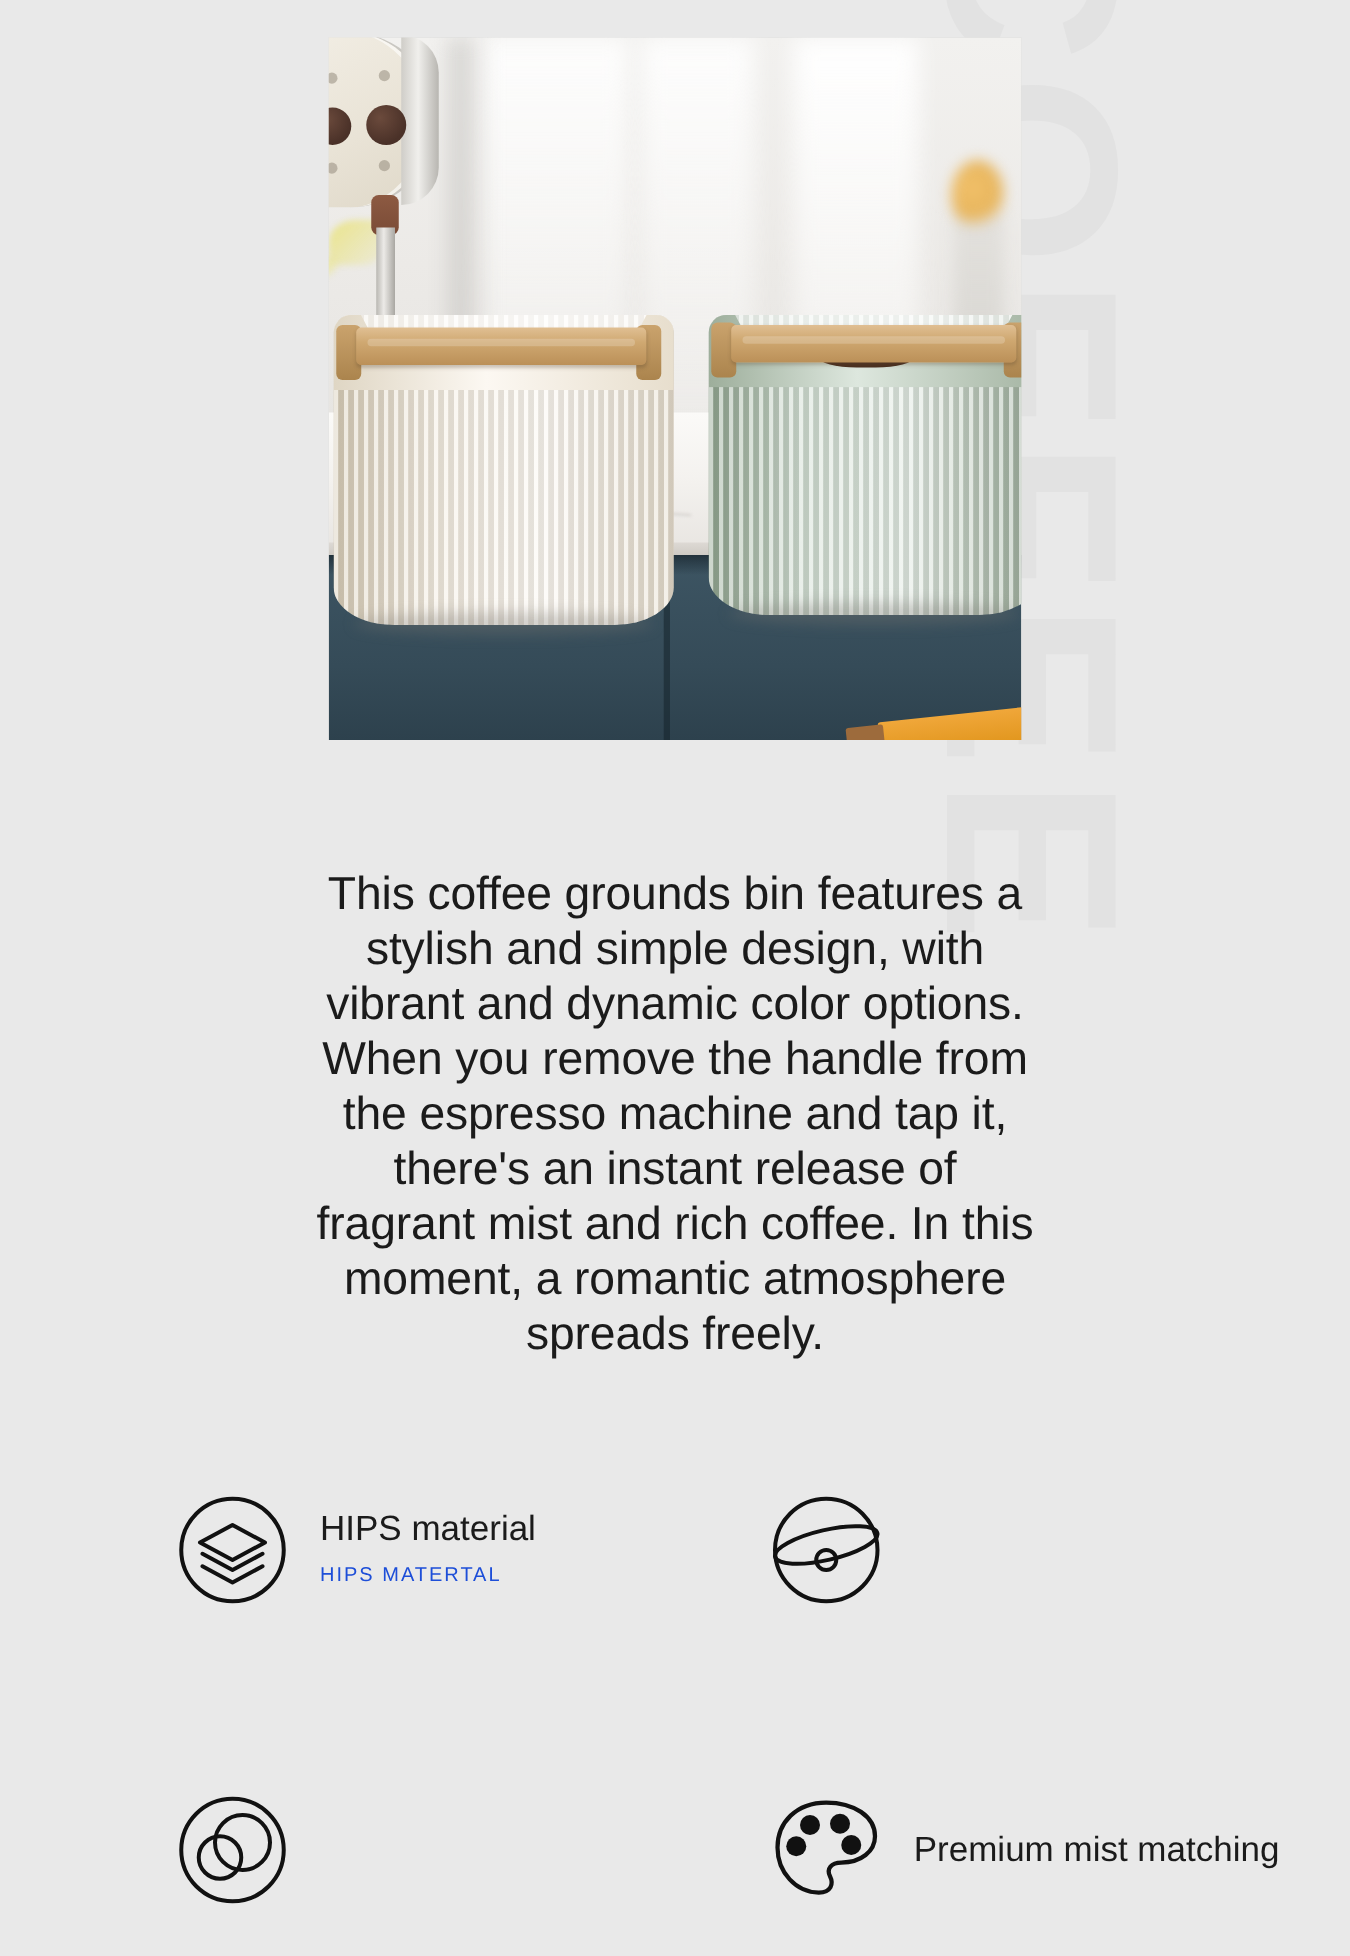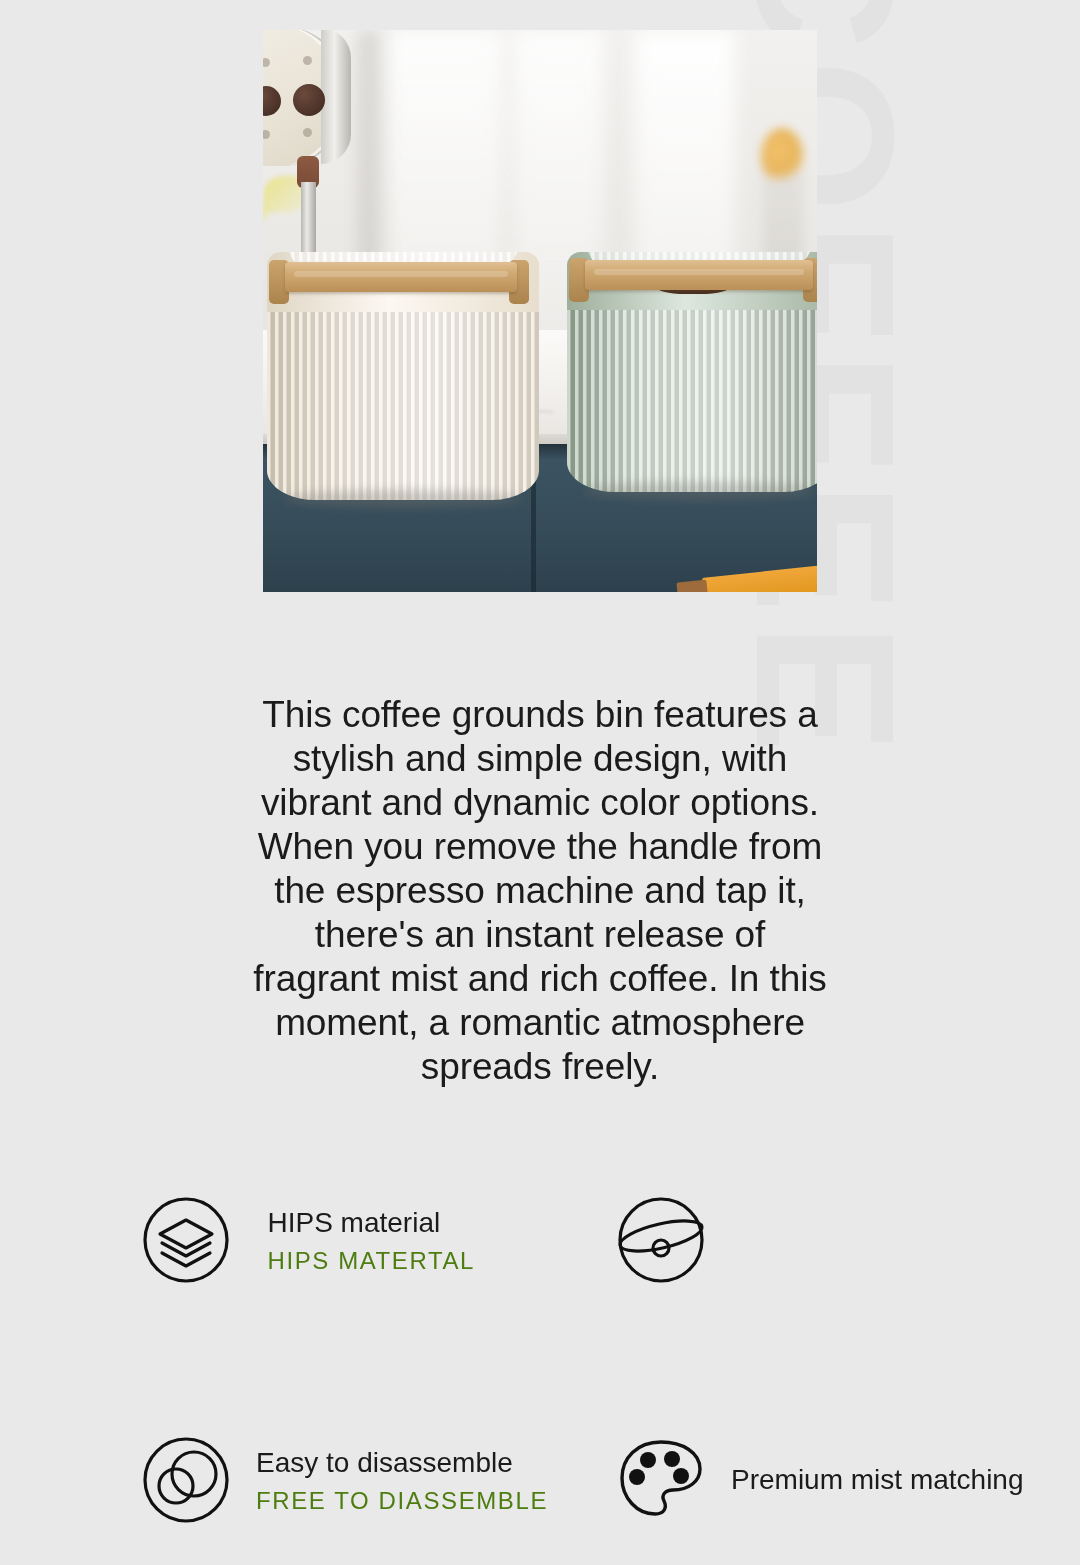--- a/index.html
+++ b/index.html
@@ -384,21 +384,21 @@
   .feature-row {
     display: flex;
   }
   .feature-row + .feature-row { margin-top: 152px; }
 
   .feature {
     display: flex;
     align-items: center;
     box-sizing: border-box;
   }
-  .feature.col-left  { width: 475px; padding-left: 142px; justify-content: space-between; }
+  .feature.col-left  { width: 475px; padding-left: 142px; }
   .feature.col-right { width: 500px; padding-left: 142px; }
 
   .feature-icon {
     width: 88px;
     height: 88px;
     flex: 0 0 88px;
     position: relative;
   }
   .feature-icon svg { display: block; }
 
@@ -409,22 +409,22 @@
     justify-content: center;
   }
   .feature-title {
     font-size: 28px;
     color: #1b1b1b;
     line-height: 34px;
     white-space: nowrap;
   }
   .feature-sub {
     margin-top: 8px;
-    font-size: 24px;
-    color: #4d7c0f;
+    font-size: 16px;
+    color: #1d4ed8;
     letter-spacing: 1.6px;
     line-height: 26px;
     white-space: nowrap;
   }
   .sub-indent { padding-left: 6px; }
 </style>
 </head>
 <body>
 
 <div class="page">
@@ -539,24 +539,20 @@
     <div class="feature-row">
 
       <div class="feature col-left">
         <div class="feature-icon">
           <svg width="88" height="88" viewBox="0 0 88 88">
             <circle cx="44" cy="44" r="41" fill="none" stroke="#111" stroke-width="3.2"></circle>
             <circle cx="52" cy="38" r="22" fill="none" stroke="#111" stroke-width="3.2"></circle>
             <circle cx="34" cy="50" r="17" fill="none" stroke="#111" stroke-width="3.2"></circle>
           </svg>
         </div>
-        <div class="feature-text">
-          <div class="feature-title">Easy to disassemble</div>
-          <div class="feature-sub">FREE TO DIASSEMBLE</div>
-        </div>
       </div>
 
       <div class="feature col-right">
         <div class="feature-icon">
           <svg width="88" height="88" viewBox="0 0 88 88">
             <path d="M44 6 C20 6 5 22 5 42 C5 62 20 78 38 78 C48 78 50 71 47 65
                      C44 59 48 54 56 54 C72 54 83 45 83 33 C83 17 66 6 44 6 Z" fill="none" stroke="#111" stroke-width="3.4" stroke-linejoin="round"></path>
             <circle cx="31" cy="24" r="8" fill="#111"></circle>
             <circle cx="55" cy="23" r="8" fill="#111"></circle>
             <circle cx="20" cy="41" r="8" fill="#111"></circle>

